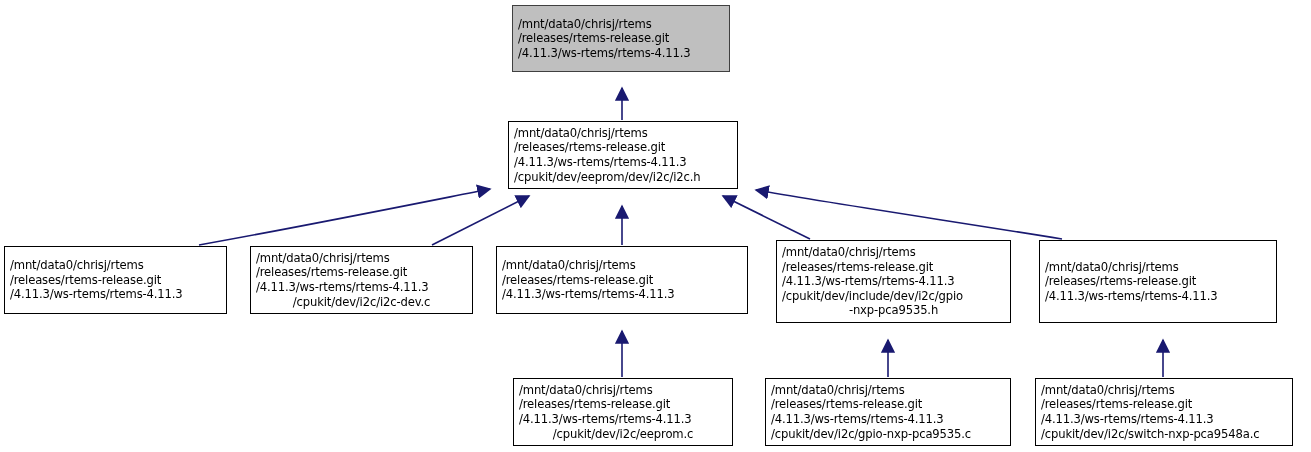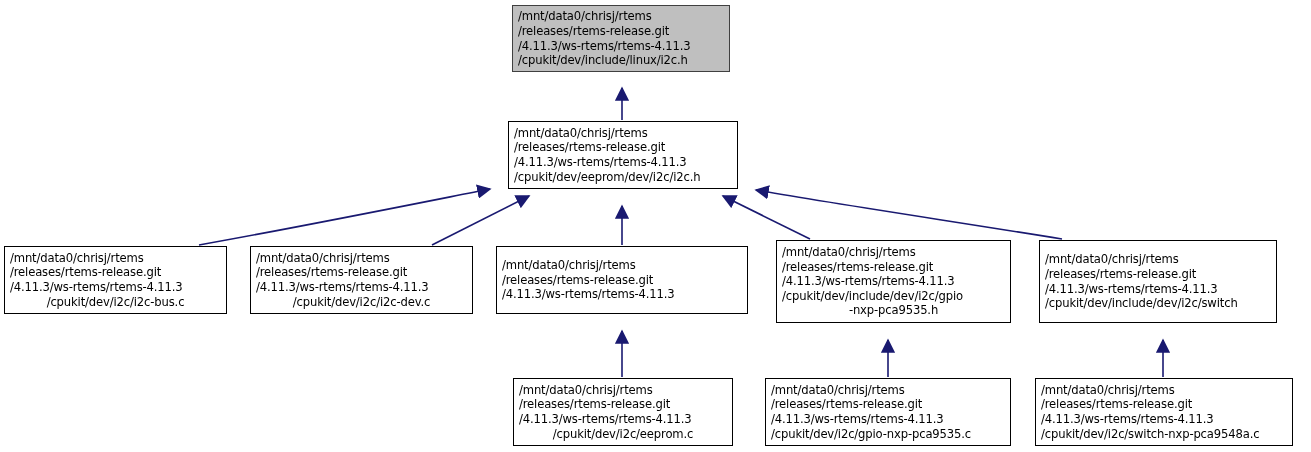--- a/index.html
+++ b/index.html
@@ -69,33 +69,31 @@
         <path d="M 888,377 L 888,340" fill="none" stroke="#191970" stroke-width="1.6" marker-end="url(#arrowhead)"></path>
         <path d="M 1163,377 L 1163,340" fill="none" stroke="#191970" stroke-width="1.6" marker-end="url(#arrowhead)"></path>
       </g>
   </svg>
 
   <div id="nodes-layer">
       <div class="graph-node highlight" style="left: 512px; top: 5px; width: 218px; height: 67px;">
         <div class="node-label align-left">/mnt/data0/chrisj/rtems</div>
         <div class="node-label align-left">/releases/rtems-release.git</div>
         <div class="node-label align-left">/4.11.3/ws-rtems/rtems-4.11.3</div>
-        <div class="node-label align-left">/cpukit/dev/include/linux/i2c.h</div>
       </div>
       <div class="graph-node" style="left: 508px; top: 121px; width: 230px; height: 68px;">
         <div class="node-label align-left">/mnt/data0/chrisj/rtems</div>
         <div class="node-label align-left">/releases/rtems-release.git</div>
         <div class="node-label align-left">/4.11.3/ws-rtems/rtems-4.11.3</div>
         <div class="node-label align-left">/cpukit/dev/eeprom/dev/i2c/i2c.h</div>
       </div>
       <div class="graph-node" style="left: 4px; top: 246px; width: 223px; height: 68px;">
         <div class="node-label align-left">/mnt/data0/chrisj/rtems</div>
         <div class="node-label align-left">/releases/rtems-release.git</div>
         <div class="node-label align-left">/4.11.3/ws-rtems/rtems-4.11.3</div>
-        <div class="node-label align-center">/cpukit/dev/i2c/i2c-bus.c</div>
       </div>
       <div class="graph-node" style="left: 250px; top: 246px; width: 223px; height: 68px;">
         <div class="node-label align-left">/mnt/data0/chrisj/rtems</div>
         <div class="node-label align-left">/releases/rtems-release.git</div>
         <div class="node-label align-left">/4.11.3/ws-rtems/rtems-4.11.3</div>
         <div class="node-label align-center">/cpukit/dev/i2c/i2c-dev.c</div>
       </div>
       <div class="graph-node" style="left: 496px; top: 246px; width: 252px; height: 68px;">
         <div class="node-label align-left">/mnt/data0/chrisj/rtems</div>
         <div class="node-label align-left">/releases/rtems-release.git</div>
@@ -105,21 +103,20 @@
         <div class="node-label align-left">/mnt/data0/chrisj/rtems</div>
         <div class="node-label align-left">/releases/rtems-release.git</div>
         <div class="node-label align-left">/4.11.3/ws-rtems/rtems-4.11.3</div>
         <div class="node-label align-left">/cpukit/dev/include/dev/i2c/gpio</div>
         <div class="node-label align-center">-nxp-pca9535.h</div>
       </div>
       <div class="graph-node" style="left: 1039px; top: 240px; width: 238px; height: 83px;">
         <div class="node-label align-left">/mnt/data0/chrisj/rtems</div>
         <div class="node-label align-left">/releases/rtems-release.git</div>
         <div class="node-label align-left">/4.11.3/ws-rtems/rtems-4.11.3</div>
-        <div class="node-label align-left">/cpukit/dev/include/dev/i2c/switch</div>
       </div>
       <div class="graph-node" style="left: 513px; top: 378px; width: 220px; height: 68px;">
         <div class="node-label align-left">/mnt/data0/chrisj/rtems</div>
         <div class="node-label align-left">/releases/rtems-release.git</div>
         <div class="node-label align-left">/4.11.3/ws-rtems/rtems-4.11.3</div>
         <div class="node-label align-center">/cpukit/dev/i2c/eeprom.c</div>
       </div>
       <div class="graph-node" style="left: 765px; top: 378px; width: 246px; height: 68px;">
         <div class="node-label align-left">/mnt/data0/chrisj/rtems</div>
         <div class="node-label align-left">/releases/rtems-release.git</div>

